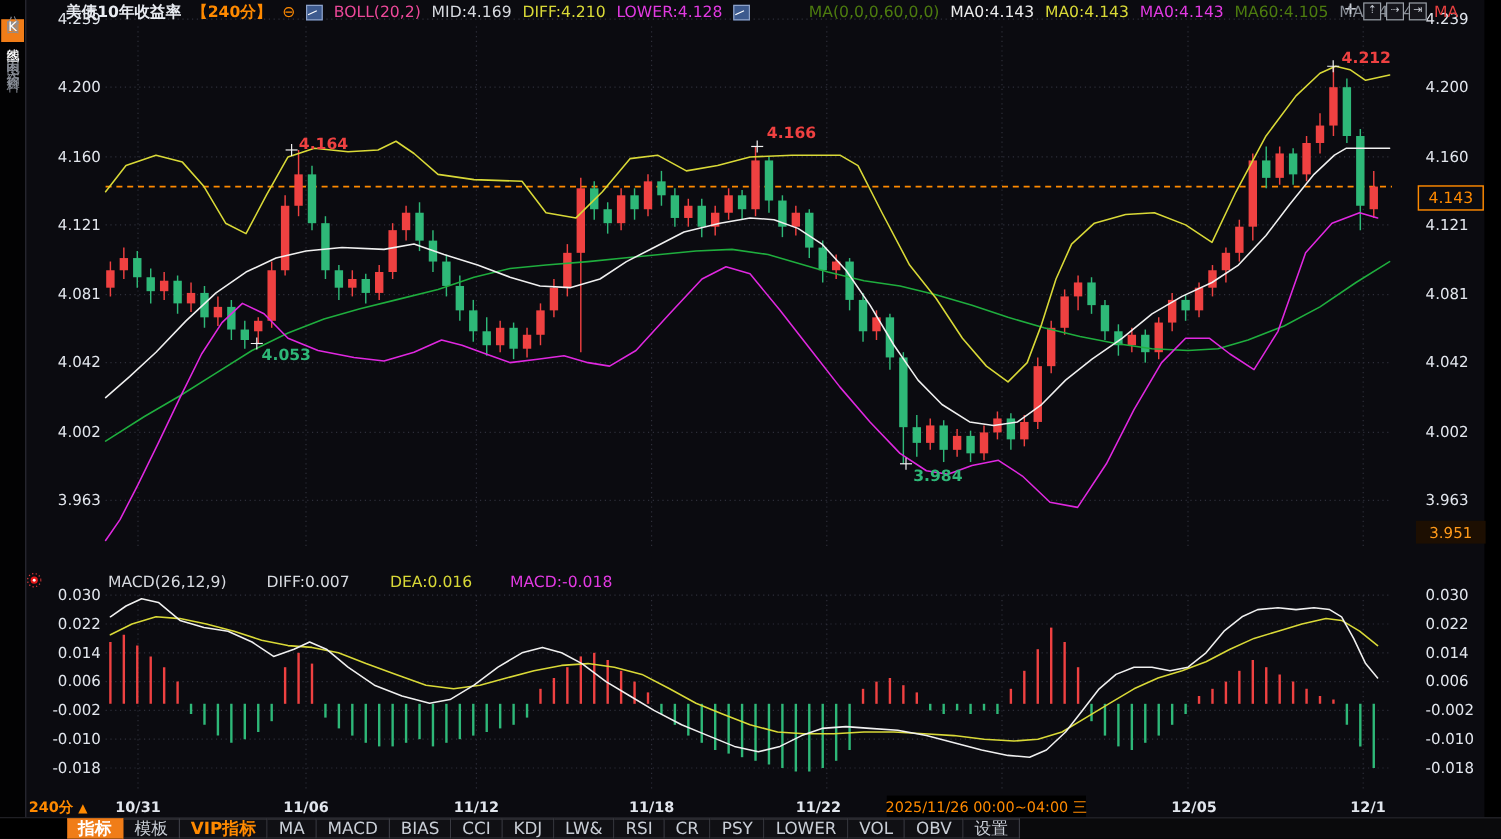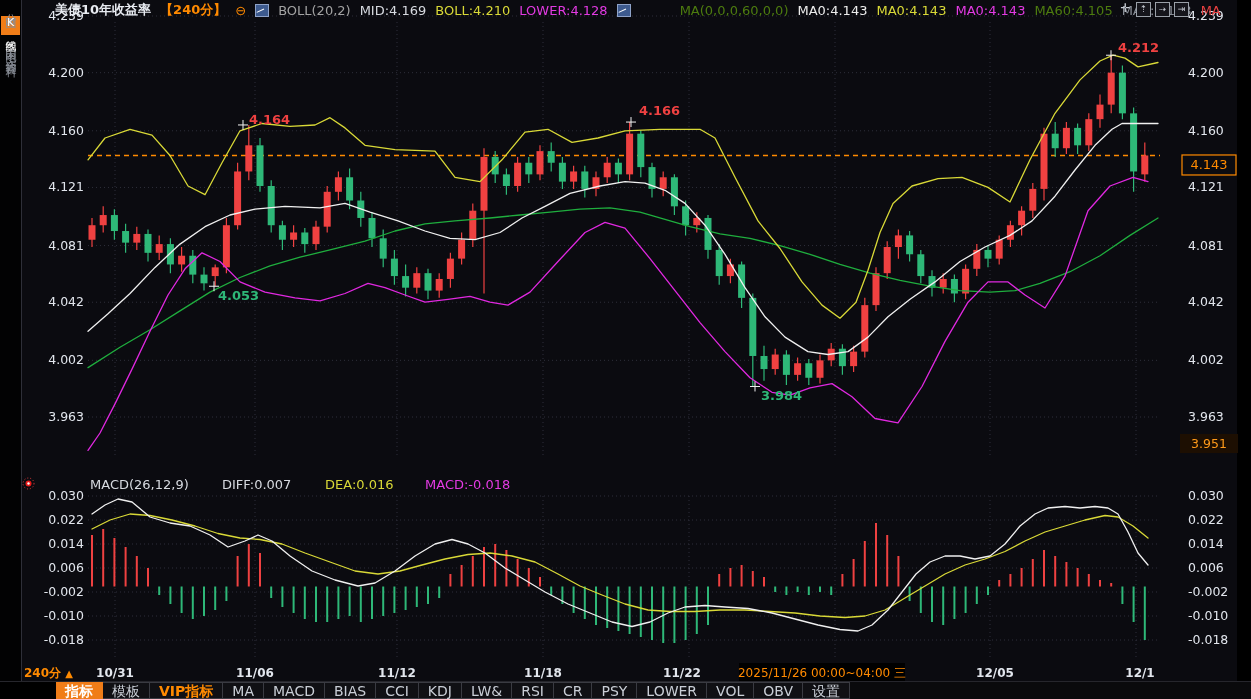--- a/index.html
+++ b/index.html
@@ -60,23 +60,23 @@
       <div class="side-tab">闪电图</div>
       <div class="side-tab">合约资料</div>
     </div>
 
   <div id="header">
     <span class="title">美债10年收益率</span>
     <span class="period">【240分】</span>
     <span class="link-icon">⊖</span>
     <span id="indicator-groups" style="display: inline-flex; gap: 9px; align-items: center;">
         <span class="mini-chart-icon"></span>
-        <span class="ind-val" style="color: #a3a3a3;">BOLL(20,2)</span>
+        <span class="ind-val" style="color: #ec4899;">BOLL(20,2)</span>
         <span class="ind-val" style="color: rgb(215, 218, 224);">MID:4.169</span>
-        <span class="ind-val" style="color: rgb(217, 217, 55);">BOLL:4.210</span>
+        <span class="ind-val" style="color: rgb(217, 217, 55);">DIFF:4.210</span>
         <span class="ind-val" style="color: rgb(226, 58, 226);">LOWER:4.128</span>
         <span class="mini-chart-icon"></span>
         <span class="ind-val" style="color: #4d7c0f; margin-left: 40px;">MA(0,0,0,60,0,0)</span>
         <span class="ind-val" style="color: rgb(236, 236, 236);">MA0:4.143</span>
         <span class="ind-val" style="color: rgb(217, 217, 55);">MA0:4.143</span>
         <span class="ind-val" style="color: rgb(226, 58, 226);">MA0:4.143</span>
         <span class="ind-val" style="color: #4d7c0f;">MA60:4.105</span>
         <span class="ind-val" style="color: rgb(138, 143, 152);">MA0:4.143</span>
         <span class="ind-val" style="color: rgb(232, 64, 64);">MA</span>
       </span>

